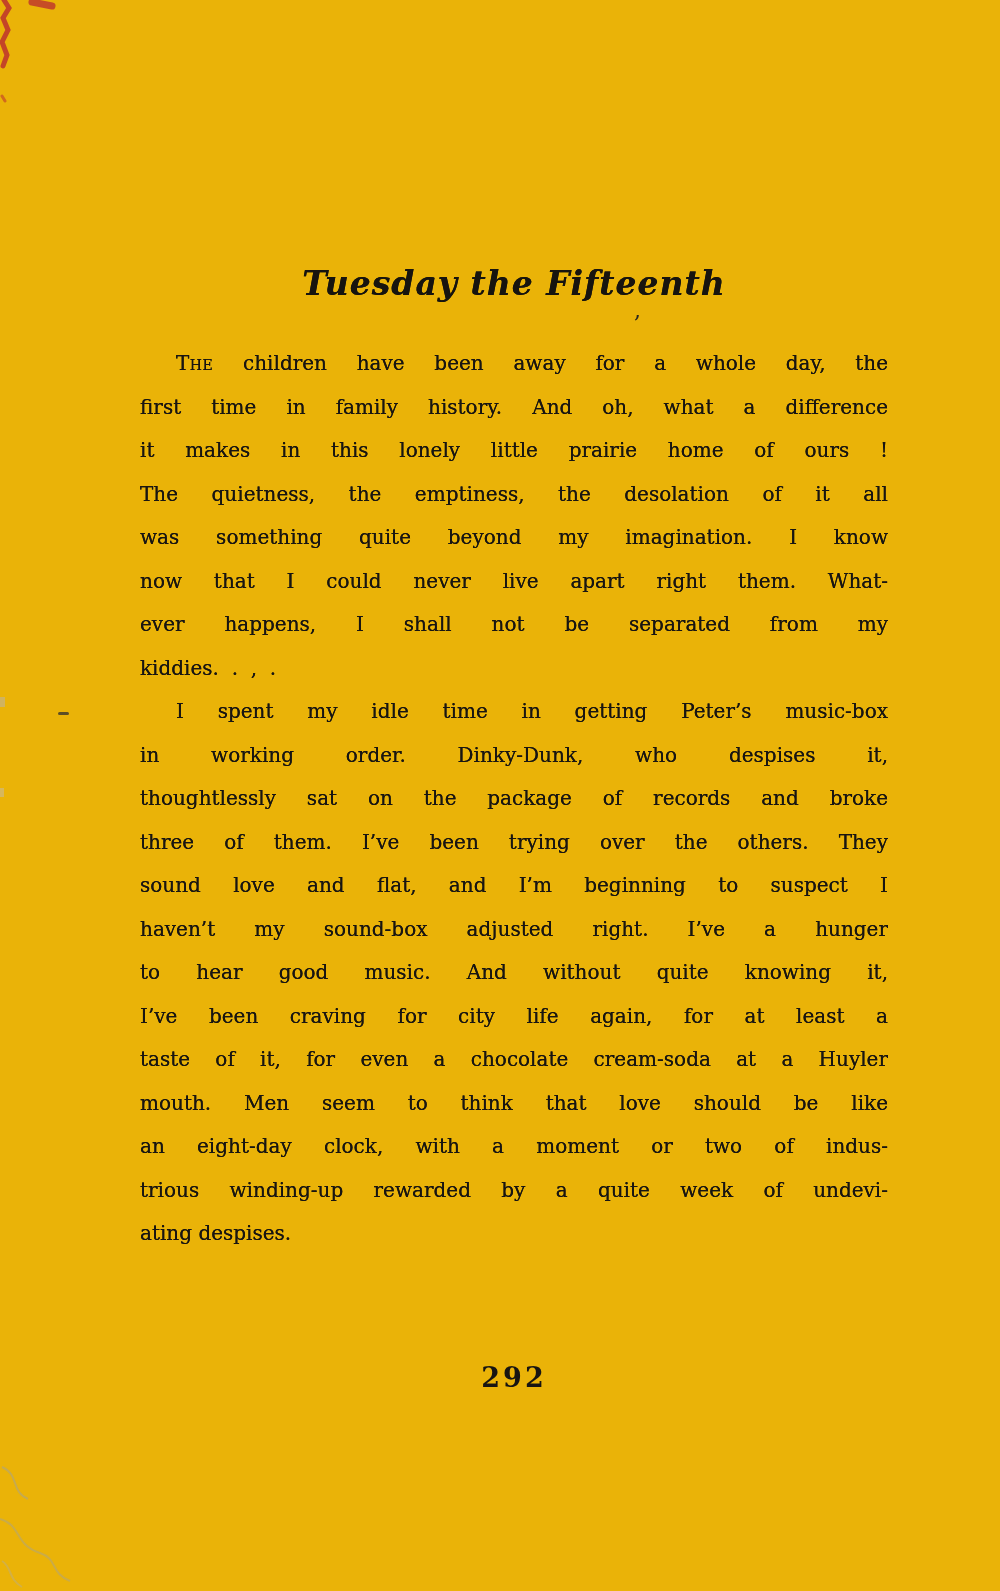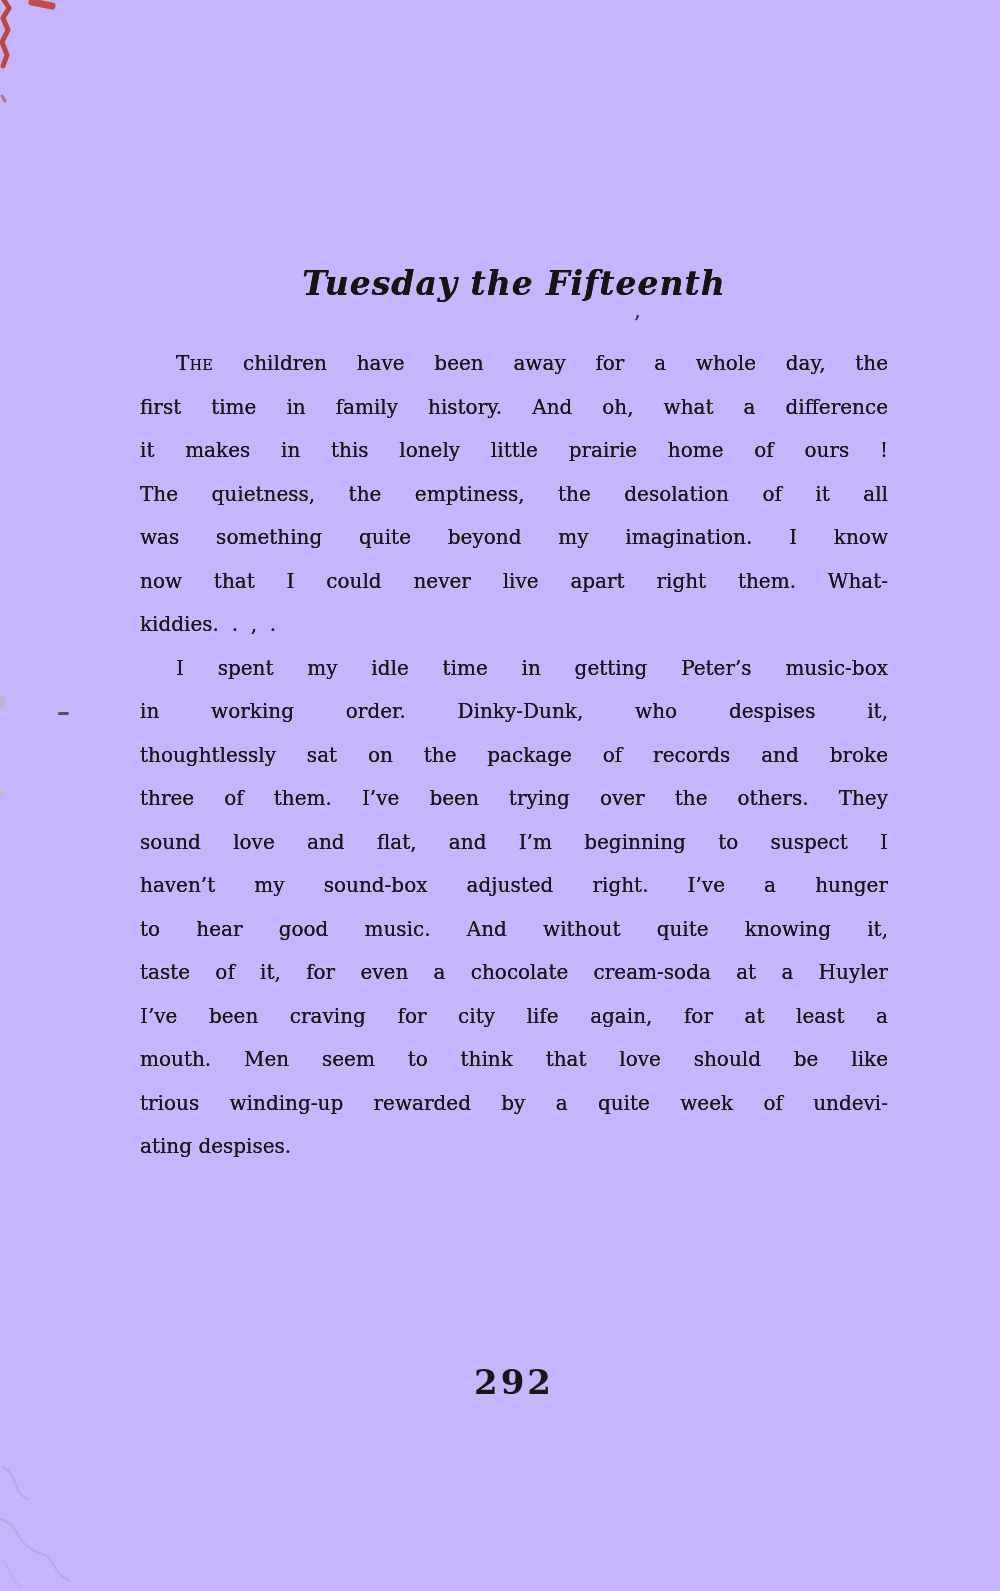--- a/index.html
+++ b/index.html
@@ -4,21 +4,21 @@
 <style>
   html, body {
     margin: 0;
     padding: 0;
     background: #ffffff;
   }
   .page {
     position: relative;
     width: 1000px;
     height: 1591px;
-    background: #c4b5fd;
+    background: #eab308;
     overflow: hidden;
     font-family: "DejaVu Serif", "Liberation Serif", serif;
     color: #181512;
   }
   .heading {
     position: absolute;
     top: 264px;
     left: 140px;
     width: 748px;
     text-align: center;
@@ -57,21 +57,21 @@
     text-align-last: left;
     white-space: pre-wrap;
   }
   .small-caps { font-variant: small-caps; letter-spacing: 0.5px; }
   .page-number {
     position: absolute;
     top: 1362px;
     left: 140px;
     width: 748px;
     text-align: center;
-    font-size: 34px;
+    font-size: 27px;
     font-weight: 700;
     letter-spacing: 3px;
     color: #181512;
   }
   
   .artifact { position: absolute; pointer-events: none; }
   .artifact-red-corner { top: 0; left: 0; }
   .artifact-left-dash {
     top: 712px;
     left: 58px;
@@ -115,33 +115,35 @@
   <div class="heading-comma-artifact">,</div>
 
   <div class="text-block">
       <div class="paragraph">
         <div class="line first-line"><span class="small-caps">The</span> children have been away for a whole day, the</div>
         <div class="line">first time in family history. And oh, what a difference</div>
         <div class="line">it makes in this lonely little prairie home of ours !</div>
         <div class="line">The quietness, the emptiness, the desolation of it all</div>
         <div class="line">was something quite beyond my imagination. I know</div>
         <div class="line">now that I could never live apart right them. What-</div>
+        <div class="line">ever happens, I shall not be separated from my</div>
         <div class="line last-line">kiddies.  .  ,  .</div>
       </div>
       <div class="paragraph">
         <div class="line first-line">I spent my idle time in getting Peter’s music-box</div>
         <div class="line">in working order. Dinky-Dunk, who despises it,</div>
         <div class="line">thoughtlessly sat on the package of records and broke</div>
         <div class="line">three of them. I’ve been trying over the others. They</div>
         <div class="line">sound love and flat, and I’m beginning to suspect I</div>
         <div class="line">haven’t my sound-box adjusted right. I’ve a hunger</div>
         <div class="line">to hear good music. And without quite knowing it,</div>
+        <div class="line">I’ve been craving for city life again, for at least a</div>
         <div class="line">taste of it, for even a chocolate cream-soda at a Huyler</div>
-        <div class="line">I’ve been craving for city life again, for at least a</div>
         <div class="line">mouth. Men seem to think that love should be like</div>
+        <div class="line">an eight-day clock, with a moment or two of indus-</div>
         <div class="line">trious winding-up rewarded by a quite week of undevi-</div>
         <div class="line last-line">ating despises.</div>
       </div>
     </div>
 
   <div class="artifact artifact-left-dash"></div>
   <div class="artifact artifact-left-tick-1"></div>
   <div class="artifact artifact-left-tick-2"></div>
 
   <div class="page-number">292</div>

